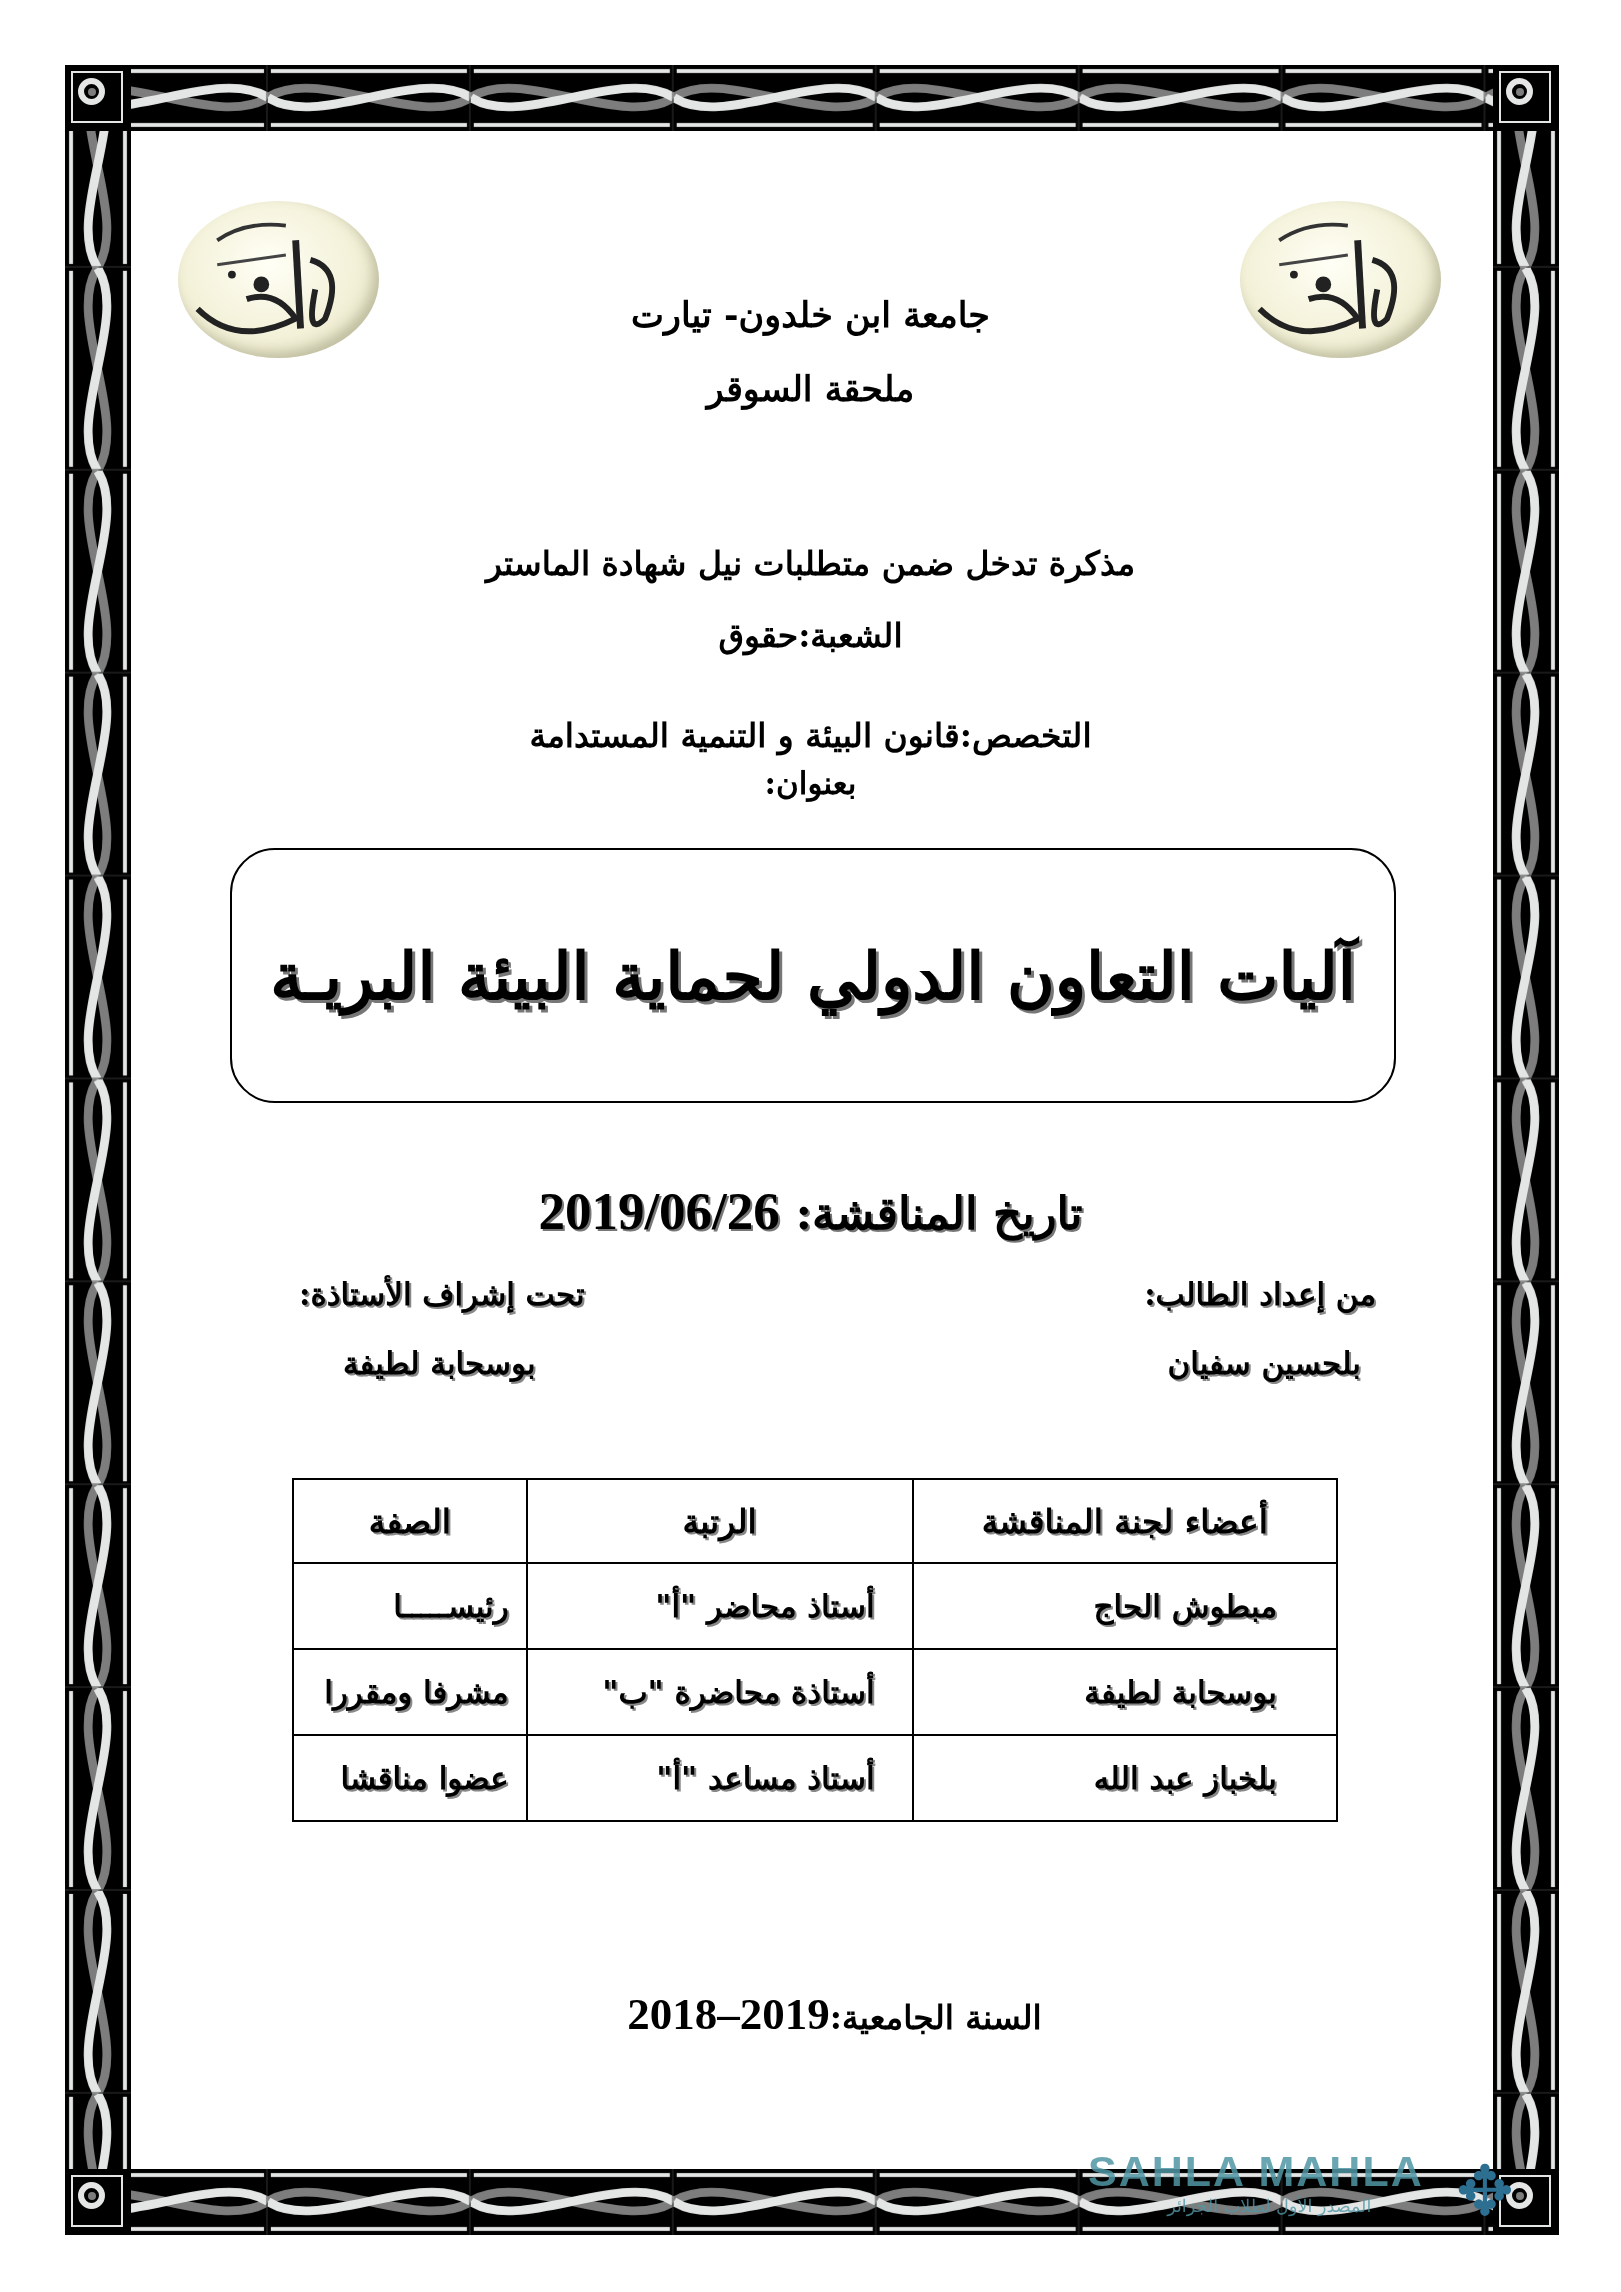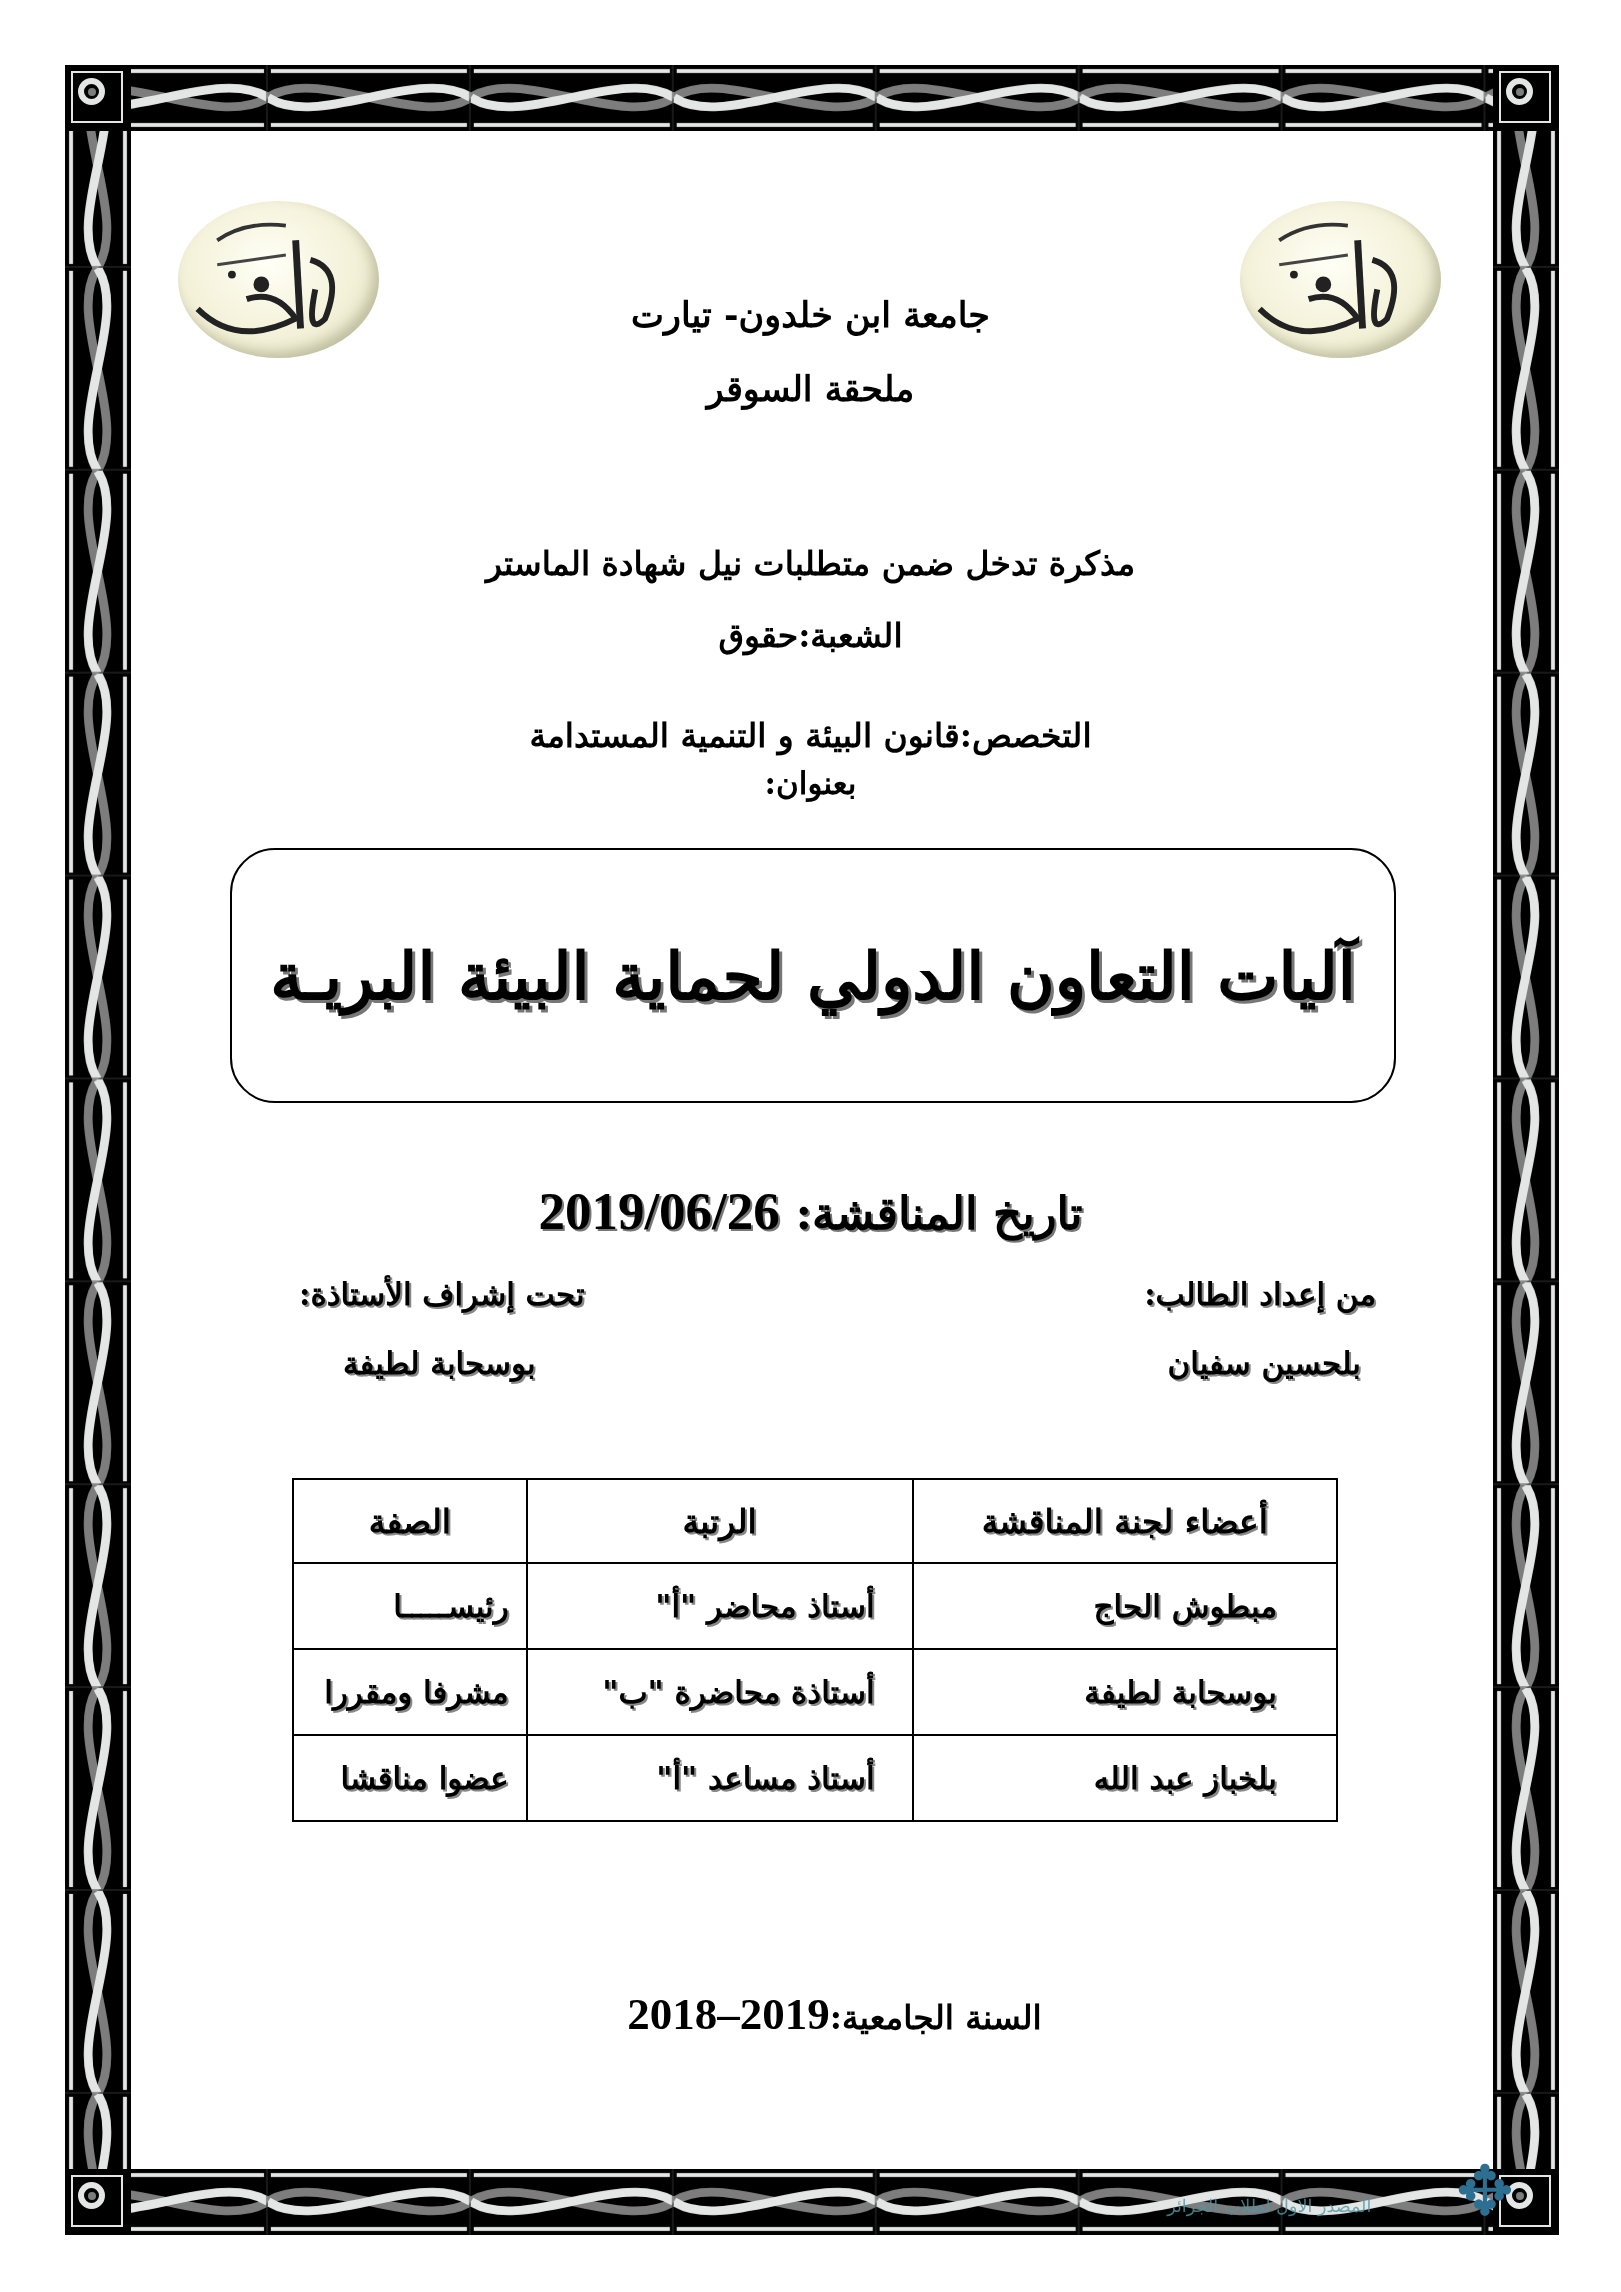--- a/index.html
+++ b/index.html
@@ -195,16 +195,17 @@
     <td class="c3">عضوا مناقشا</td>
   </tr>
 </tbody>
   </table>
 
 <div class="ar center-line year">
   <span>السنة الجامعية:</span><span class="num">2019–2018</span>
 </div>
 
 <div class="watermark">
+  <div class="wm-text">SAHLA MAHLA</div>
   <div class="wm-sub">المصدر الأول لطلاب الجزائر</div>
   <div class="wm-glyph">✥</div>
 </div>
 
 
 </body></html>

